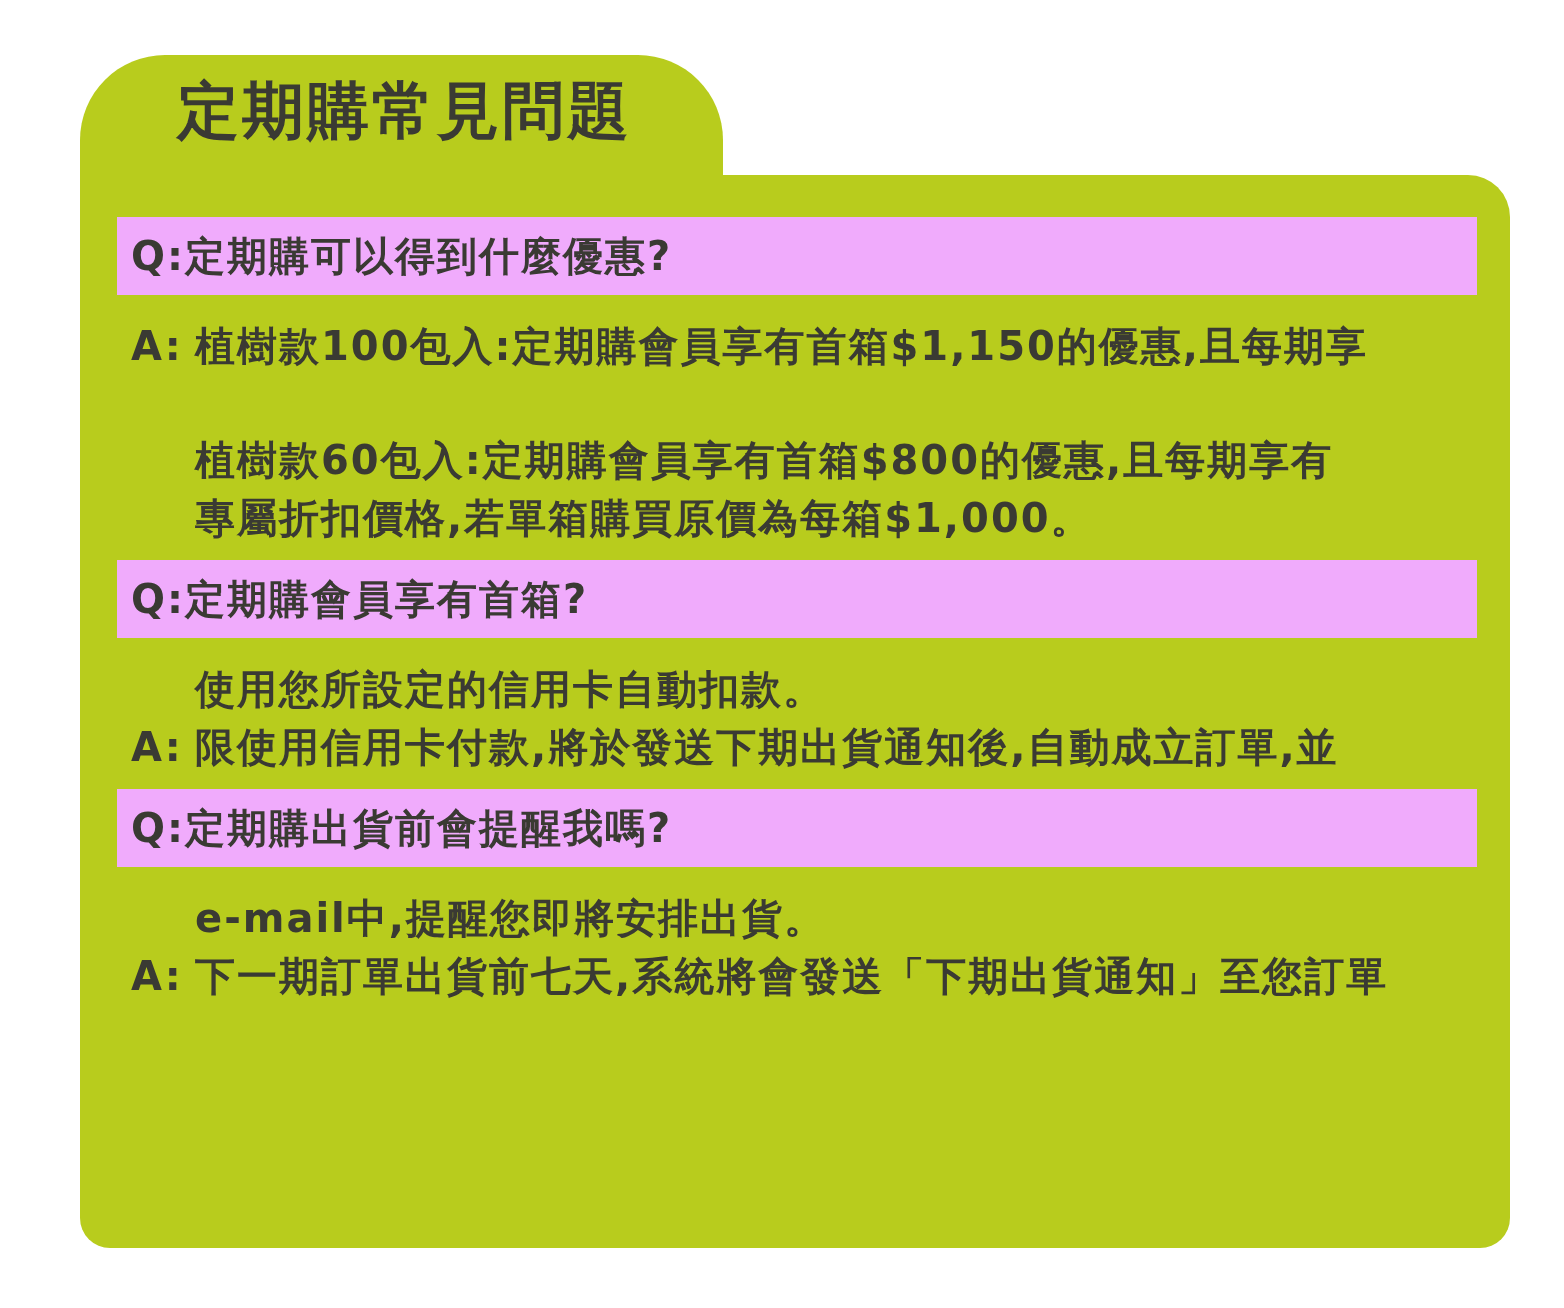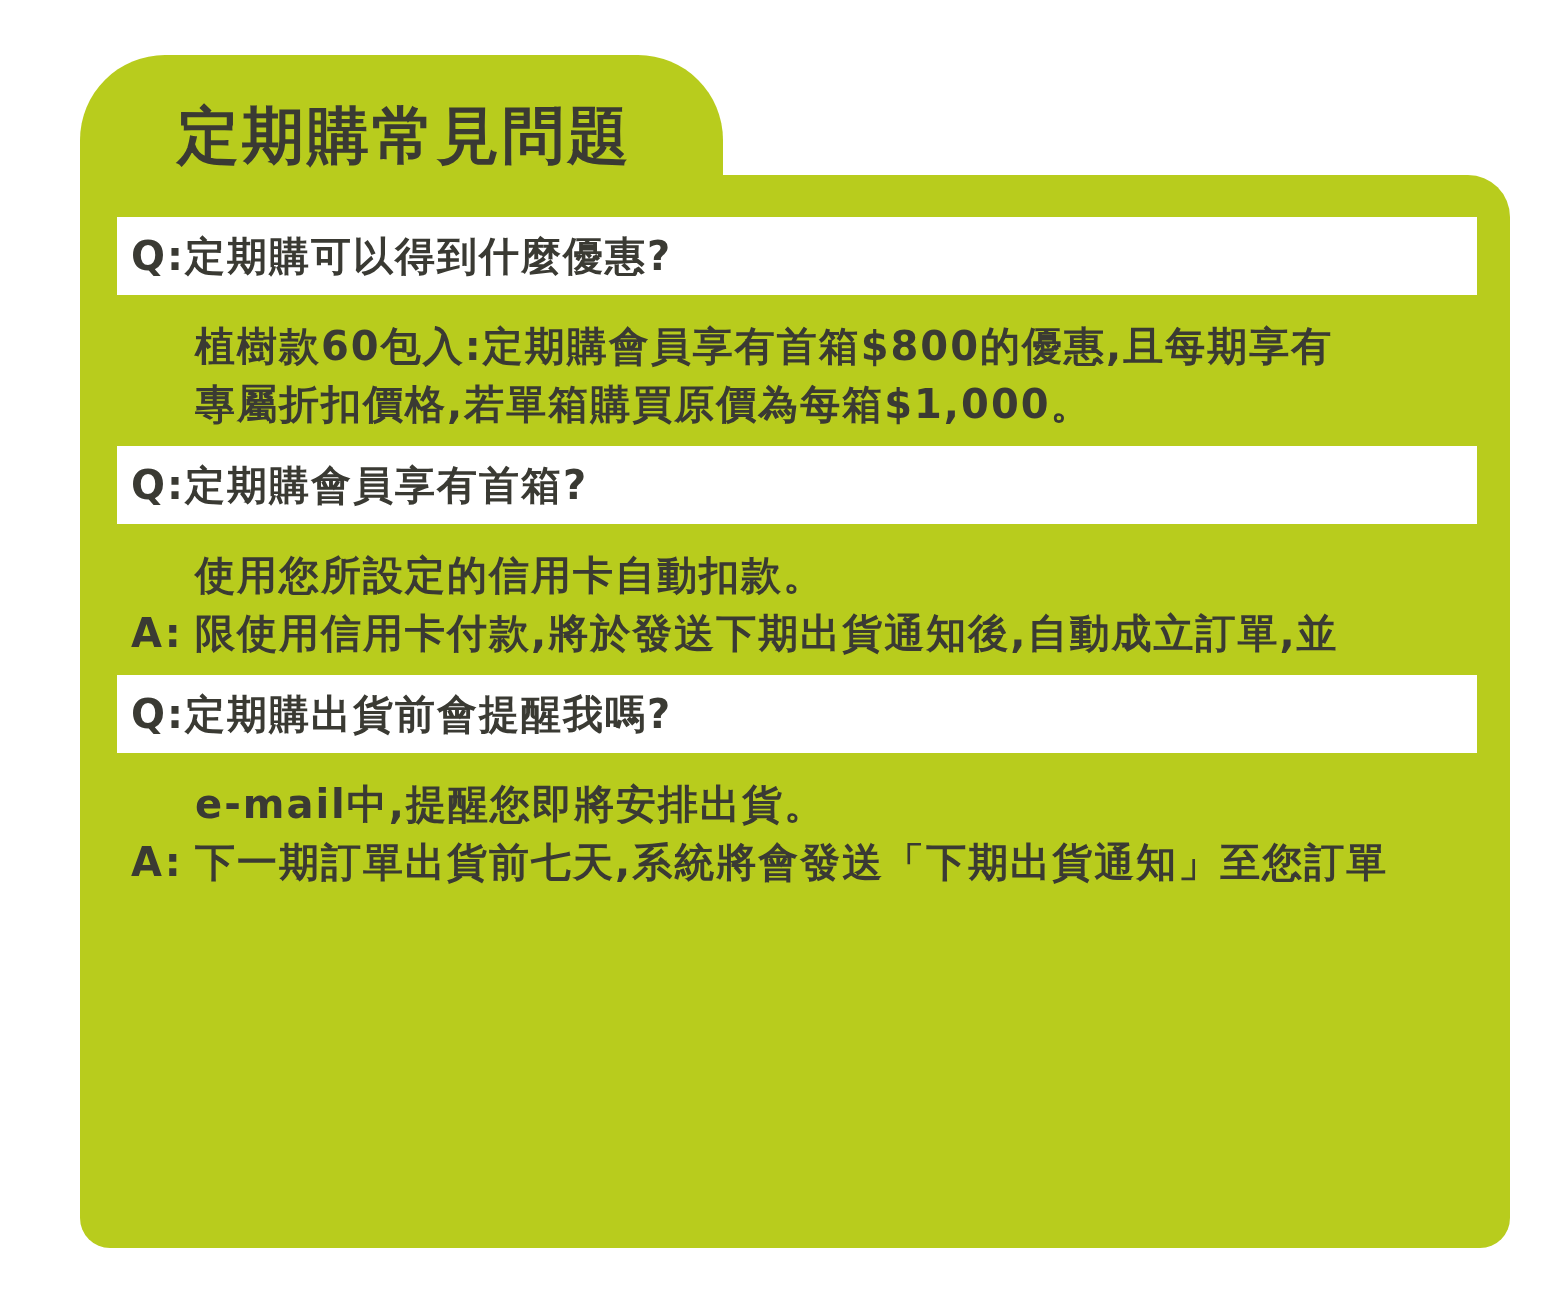--- a/index.html
+++ b/index.html
@@ -5,65 +5,66 @@
   html,body{margin:0;padding:0;}
   body{
     width:1564px;height:1308px;position:relative;background:#ffffff;
     font-family:"DejaVu Sans","Liberation Sans",sans-serif;
     color:#3a3a33;overflow:hidden;
   }
   
   .tab{
     position:absolute;left:80px;top:55px;width:643px;height:128px;
     background:#b8cc1d;border-radius:85px 85px 0 0;
-    display:flex;align-items:flex-end;box-sizing:border-box;
+    display:flex;align-items:center;box-sizing:border-box;
     padding:0 0 16px 97px;
   }
   .tab-title{
     font-size:62px;font-weight:900;letter-spacing:3px;line-height:1;
     color:#3a3a33;
   }
   
   .card{
     position:absolute;left:80px;top:175px;width:1430px;height:1073px;
     background:#b8cc1d;border-radius:0 42px 30px 30px;
     box-sizing:border-box;padding:42px 33px 0 37px;
   }
   .qbar{
-    height:78px;background:#ffffff;display:flex;align-items:center;
+    height:78px;background:#f0abfc;display:flex;align-items:center;
     box-sizing:border-box;padding-left:14px;
     font-size:40px;font-weight:700;letter-spacing:2px;
     margin-top:13px;
   }
   .qbar.first{margin-top:0;}
   .answer{
     margin-top:22px;padding-left:14px;
     font-size:40px;font-weight:700;letter-spacing:2px;line-height:58px;
   }
-  .para + .para{}
+  .para + .para{margin-top:56px;}
   .line{white-space:nowrap;}
   .prefix{display:inline-block;width:64px;}
   .cont{padding-left:64px;}
 </style>
 </head>
 <body>
 
 <div>
 
   <div class="tab">
     <div class="tab-title">定期購常見問題</div>
   </div>
 
   <div class="card">
 
     <div class="qbar first">
       <span>Q:定期購可以得到什麼優惠?</span>
     </div>
     <div class="answer">
       <div class="para">
+        <div class="line"><span class="prefix">A:</span><span>植樹款100包入:定期購會員享有首箱$1,150的優惠,且每期享</span></div>
       </div>
       <div class="para">
         <div class="line"><span class="prefix"></span><span>植樹款60包入:定期購會員享有首箱$800的優惠,且每期享有</span></div>
         <div class="line cont"><span>專屬折扣價格,若單箱購買原價為每箱$1,000。</span></div>
       </div>
     </div>
 
     <div class="qbar">
       <span>Q:定期購會員享有首箱?</span>
     </div>

